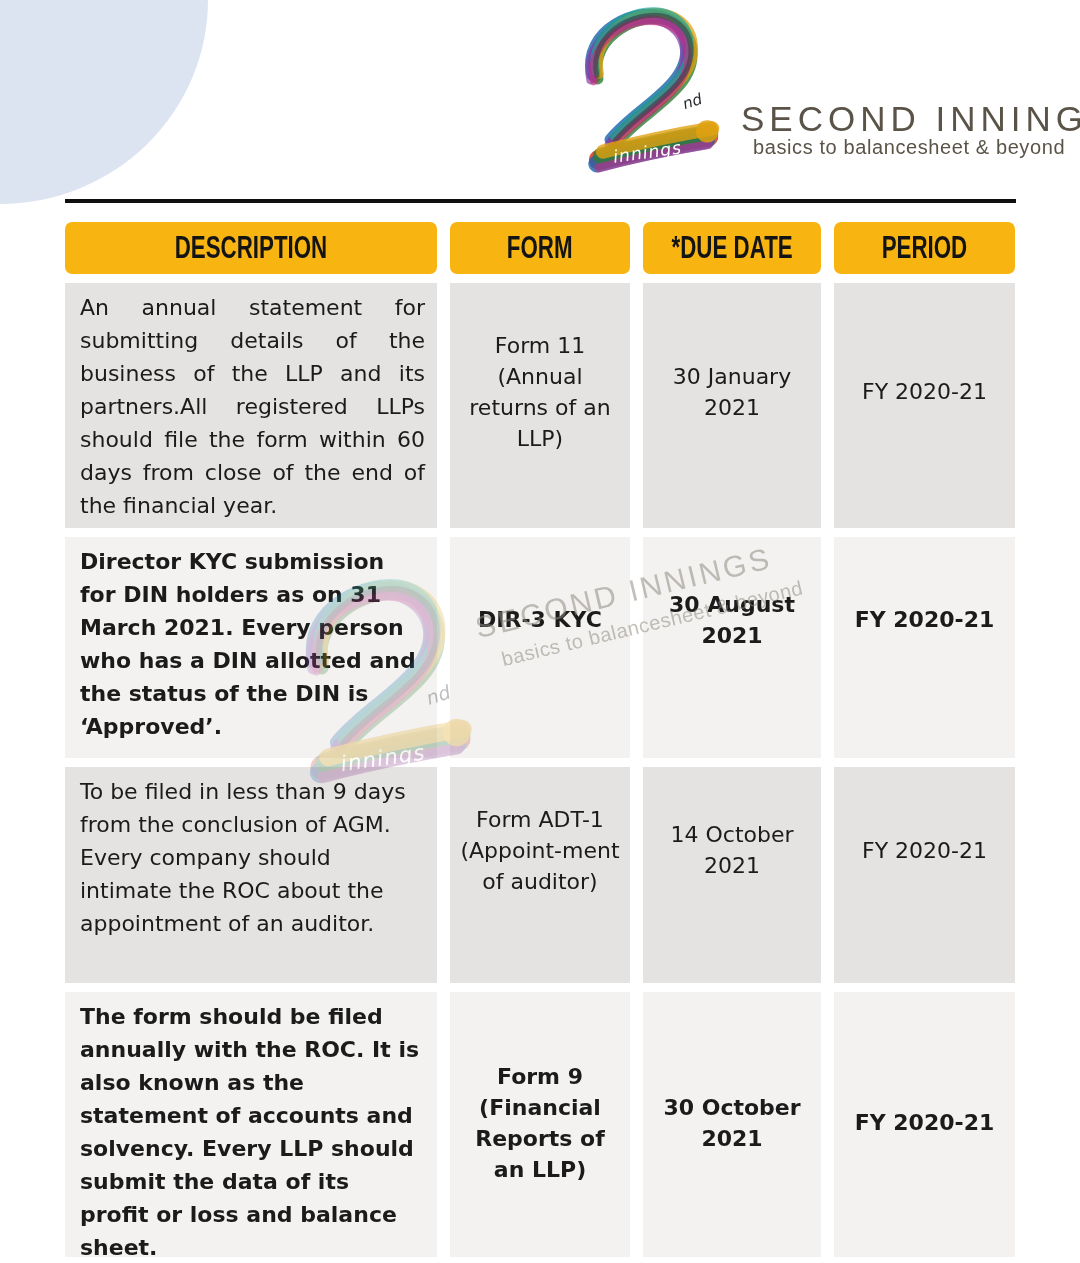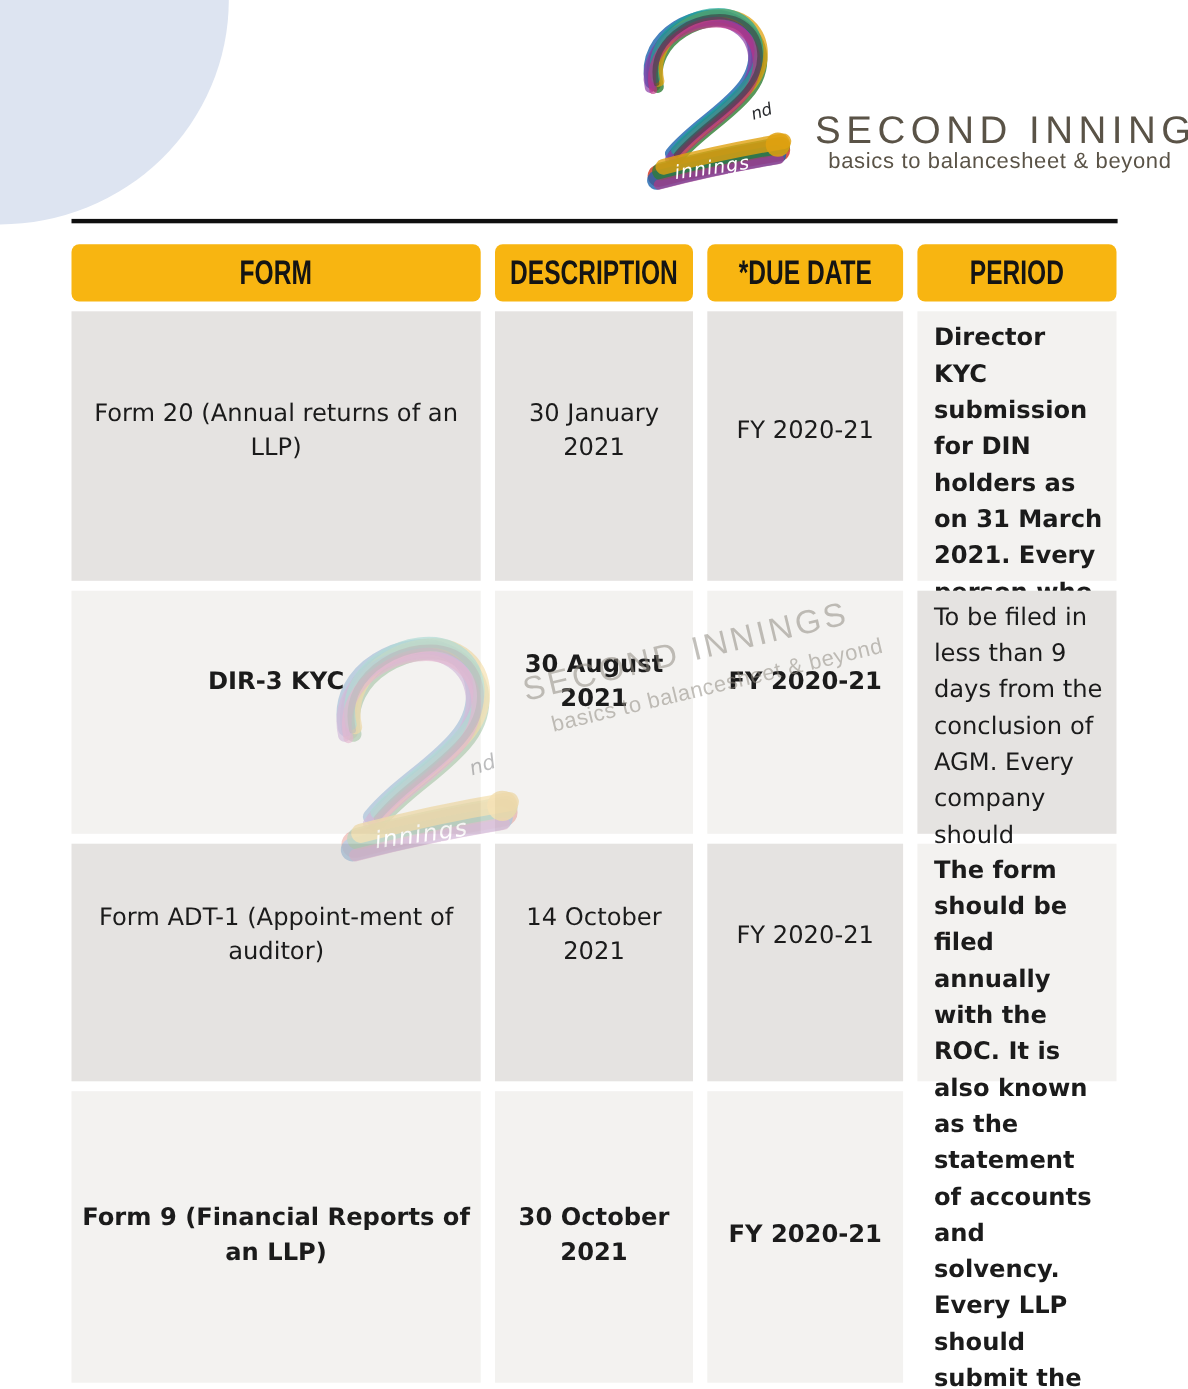--- a/index.html
+++ b/index.html
@@ -104,34 +104,37 @@
   <use href="#logo2-art"></use>
 </svg>
 
 <div class="brand-name">SECOND INNINGS</div>
 <div class="brand-tag">basics to balancesheet &amp; beyond</div>
 <div class="rule"></div>
 
 <div class="tbl">
 
   <div class="hcell">
-      <span class="hs">FORM</span>
+      <span class="hs">DESCRIPTION</span>
     </div>
   <div class="hcell">
-      <span class="hs">DESCRIPTION</span>
+      <span class="hs">FORM</span>
     </div>
   <div class="hcell">
       <span class="hs">*DUE DATE</span>
     </div>
   <div class="hcell">
       <span class="hs">PERIOD</span>
     </div>
 
+  <div class="cell dark desc">
+      <p class="dtext just">An annual statement for submitting details of the business of the LLP and its partners.All registered LLPs should file the form within 60 days from close of the end of the financial year.</p>
+    </div>
   <div class="cell dark mid pb1">
-      <span class="mtext">Form 20 (Annual returns of an LLP)</span>
+      <span class="mtext">Form 11 (Annual returns of an LLP)</span>
     </div>
   <div class="cell dark mid pb1">
       <span class="mtext">30 January 2021</span>
     </div>
   <div class="cell dark mid pb1">
       <span class="mtext">FY 2020-21</span>
     </div>
 
   <div class="cell light desc">
       <p class="dtext">Director KYC submission for DIN holders as on 31 March 2021. Every person who has a DIN allotted and the status of the DIN is ‘Approved’.</p>

